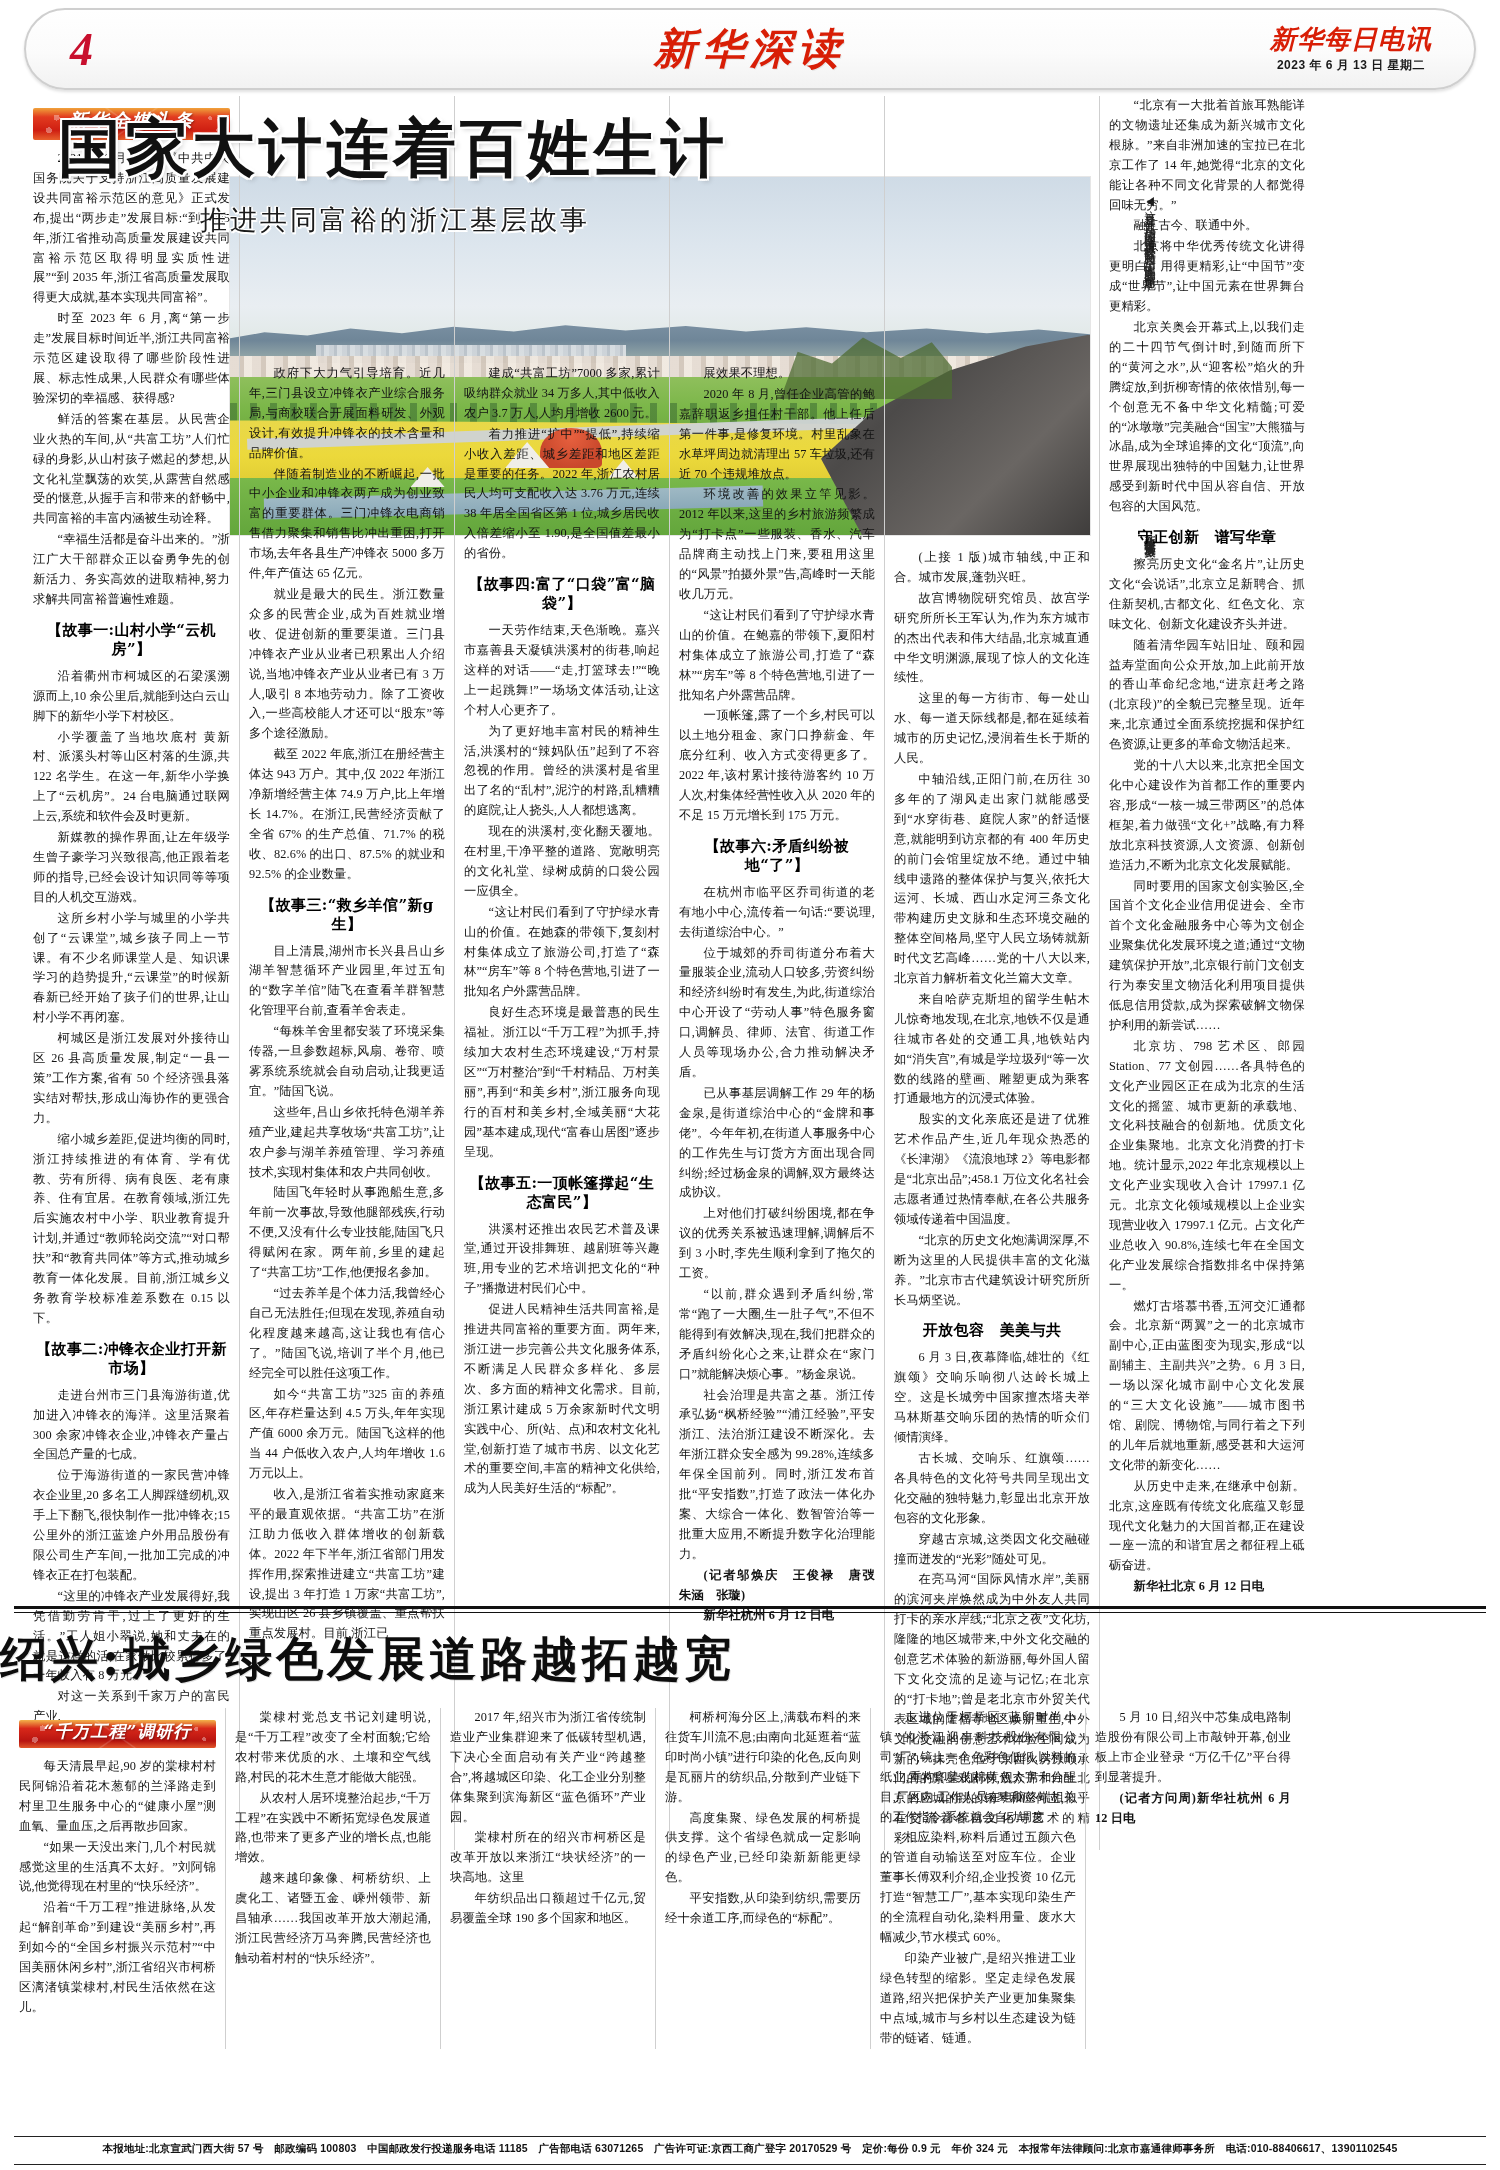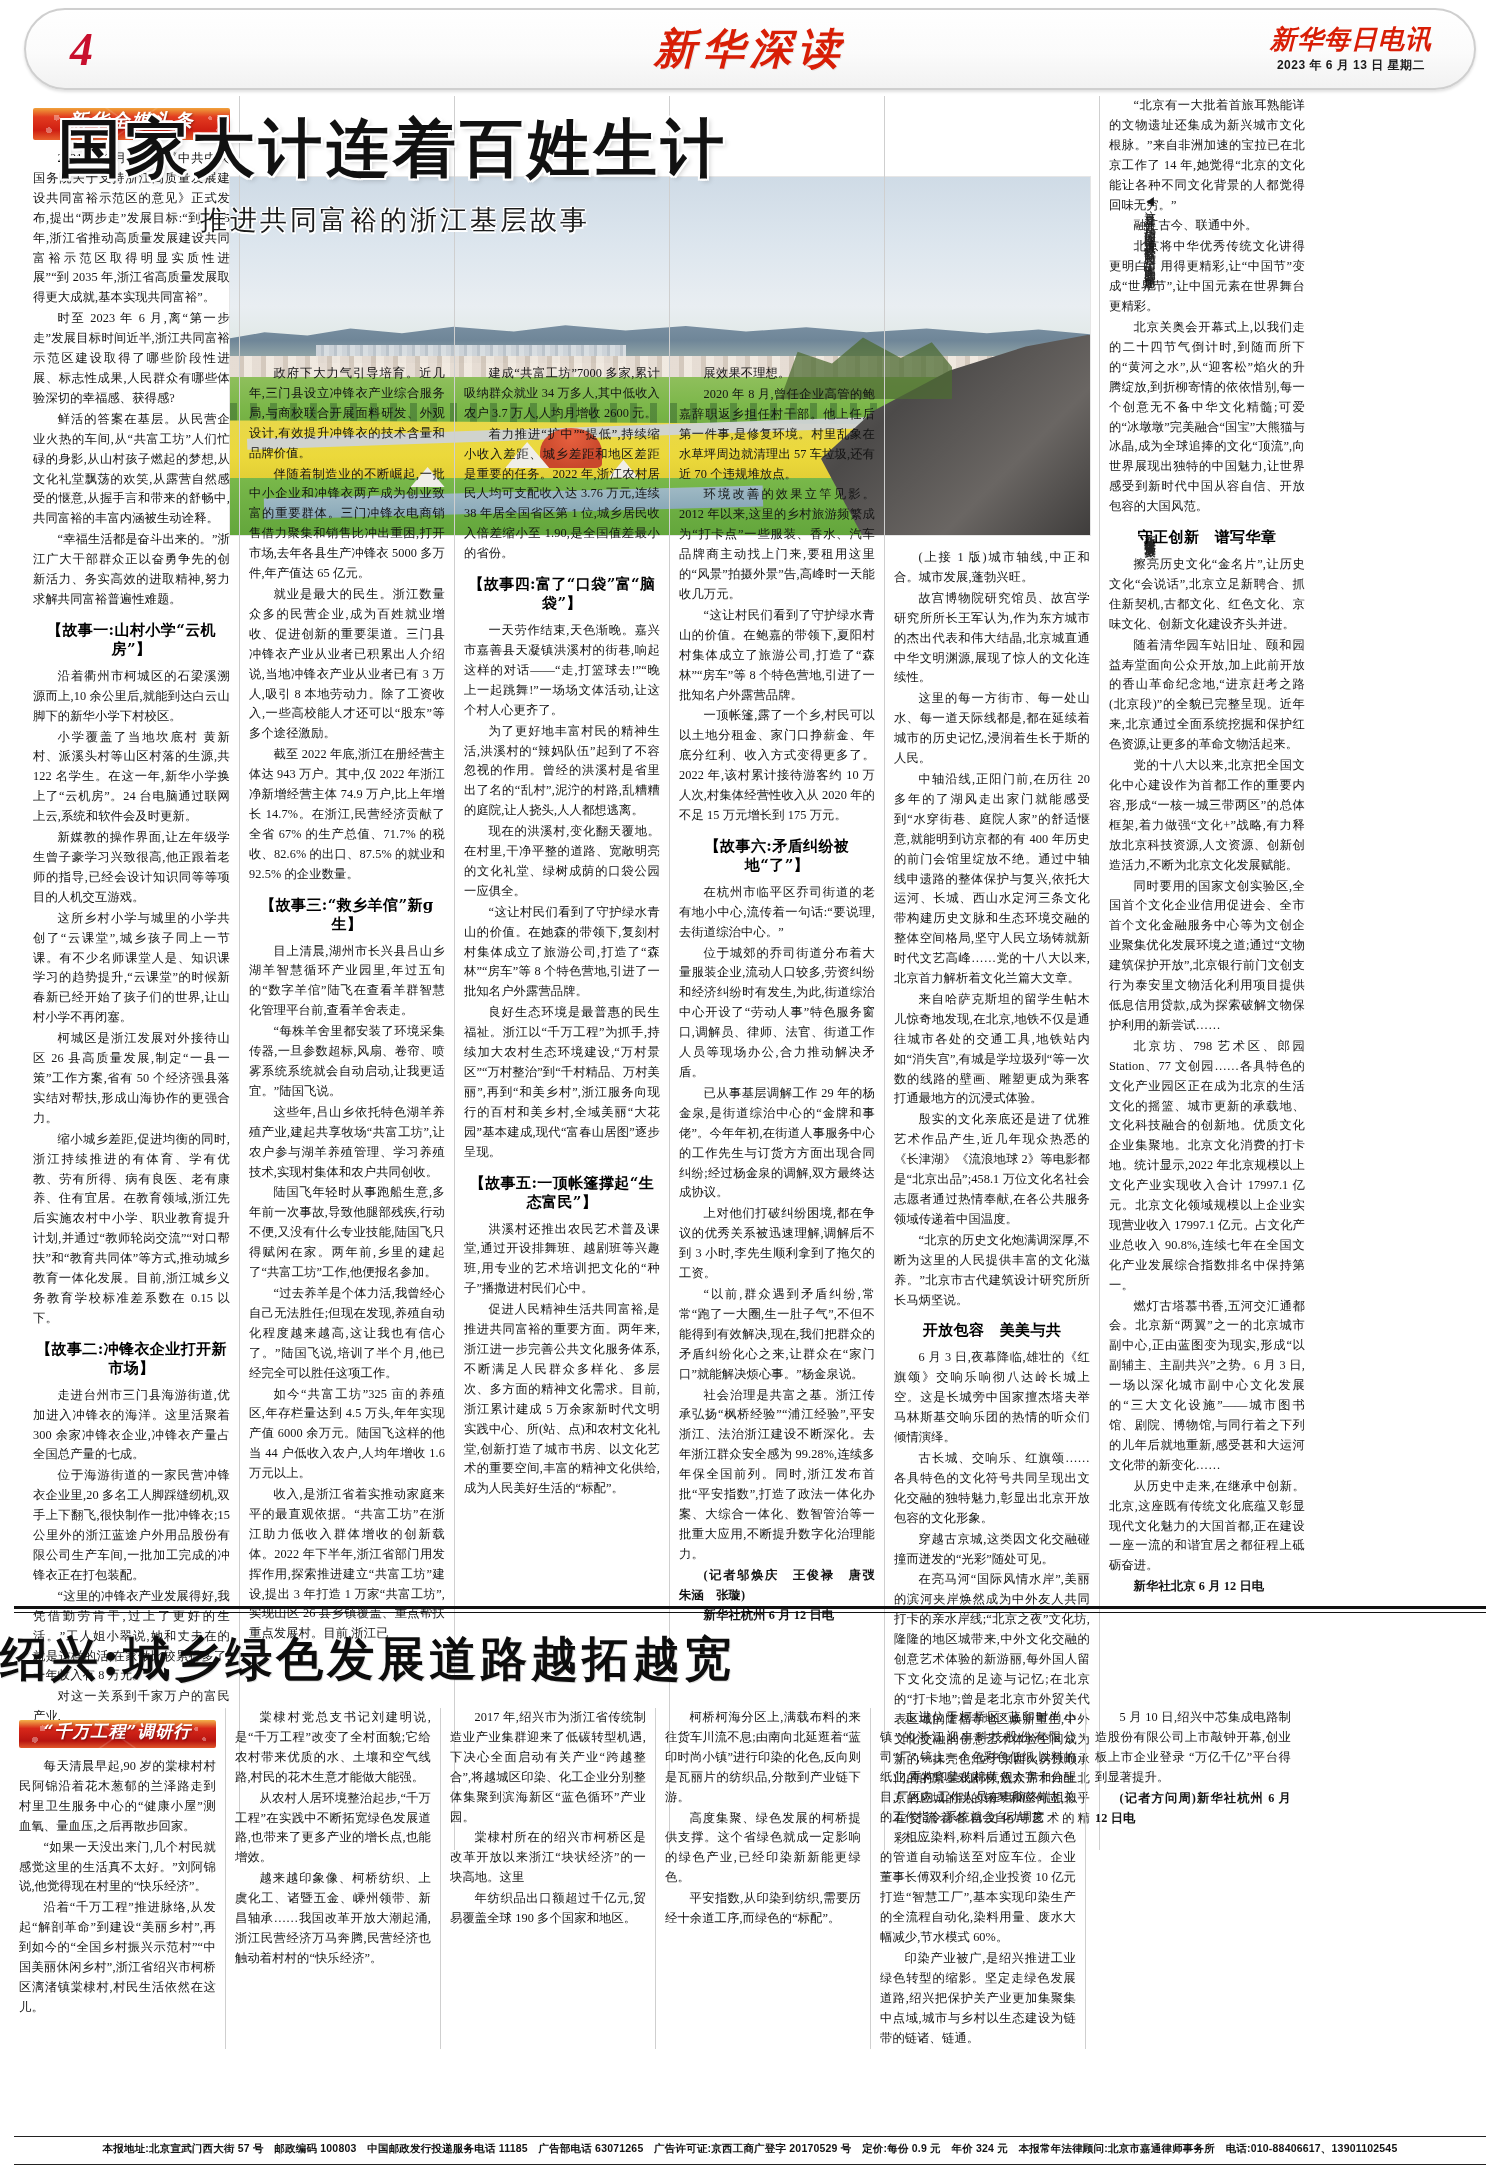--- a/index.html
+++ b/index.html
@@ -322,21 +322,21 @@
           <p>“以前,群众遇到矛盾纠纷,常常“跑了一大圈,生一肚子气”,不但不能得到有效解决,现在,我们把群众的矛盾纠纷化心之来,让群众在“家门口”就能解决烦心事。”杨金泉说。</p>
           <p>社会治理是共富之基。浙江传承弘扬“枫桥经验”“浦江经验”,平安浙江、法治浙江建设不断深化。去年浙江群众安全感为 99.28%,连续多年保全国前列。同时,浙江发布首批“平安指数”,打造了政法一体化办案、大综合一体化、数智管治等一批重大应用,不断提升数字化治理能力。</p>
           <p class="byline">(记者邬焕庆　王俊禄　唐弢　朱涵　张璇)</p>
           <p class="byline">新华社杭州 6 月 12 日电</p>
         </div>
       <div class="col" id="c4">
           <div class="spacer-photo"></div>
           <p>(上接 1 版)城市轴线,中正和合。城市发展,蓬勃兴旺。</p>
           <p>故宫博物院研究馆员、故宫学研究所所长王军认为,作为东方城市的杰出代表和伟大结晶,北京城直通中华文明渊源,展现了惊人的文化连续性。</p>
           <p>这里的每一方街市、每一处山水、每一道天际线都是,都在延续着城市的历史记忆,浸润着生长于斯的人民。</p>
-          <p>中轴沿线,正阳门前,在历往 20 多年的了湖风走出家门就能感受到“水穿街巷、庭院人家”的舒适惬意,就能明到访京都的有 400 年历史的前门会馆里绽放不绝。通过中轴线申遗路的整体保护与复兴,依托大运河、长城、西山水定河三条文化带构建历史文脉和生态环境交融的整体空间格局,坚守人民立场铸就新时代文艺高峰……党的十八大以来,北京首力解析着文化兰篇大文章。</p>
+          <p>中轴沿线,正阳门前,在历往 30 多年的了湖风走出家门就能感受到“水穿街巷、庭院人家”的舒适惬意,就能明到访京都的有 400 年历史的前门会馆里绽放不绝。通过中轴线申遗路的整体保护与复兴,依托大运河、长城、西山水定河三条文化带构建历史文脉和生态环境交融的整体空间格局,坚守人民立场铸就新时代文艺高峰……党的十八大以来,北京首力解析着文化兰篇大文章。</p>
           <p>来自哈萨克斯坦的留学生帖木儿惊奇地发现,在北京,地铁不仅是通往城市各处的交通工具,地铁站内如“消失宫”,有城是学垃圾列“等一次数的线路的壁画、雕塑更成为乘客打通最地方的沉浸式体验。</p>
           <p>殷实的文化亲底还是进了优雅艺术作品产生,近几年现众热悉的《长津湖》《流浪地球 2》等电影都是“北京出品”;458.1 万位文化名社会志愿者通过热情奉献,在各公共服务领域传递着中国温度。</p>
           <p>“北京的历史文化炮满调深厚,不断为这里的人民提供丰富的文化滋养。”北京市古代建筑设计研究所所长马炳坚说。</p>
           <div class="story-head">开放包容　美美与共</div>
           <p>6 月 3 日,夜幕降临,雄壮的《红旗颂》交响乐响彻八达岭长城上空。这是长城旁中国家擅杰塔夫举马林斯基交响乐团的热情的听众们倾情演绎。</p>
           <p>古长城、交响乐、红旗颂……各具特色的文化符号共同呈现出文化交融的独特魅力,彰显出北京开放包容的文化形象。</p>
           <p>穿越古京城,这类因文化交融碰撞而迸发的“光彩”随处可见。</p>
           <p>在亮马河“国际风情水岸”,美丽的滨河夹岸焕然成为中外友人共同打卡的亲水岸线;“北京之夜”文化坊,隆隆的地区城带来,中外文化交融的创意艺术体验的新游丽,每外国人留下文化交流的足迹与记忆;在北京的“打卡地”;曾是老北京市外贸关代表区域的隆福寺地区焕新重生,中外文化交融的创意艺术体验空间成为新的一抹亮色;位于京西火房原顺承门的的繁星戏剧村,观众席和白土北京的应城的跳的钢琴和应何立,似乎在交流着各自文化与艺术的精彩……</p>
         </div>
       <div class="col" id="c5">

